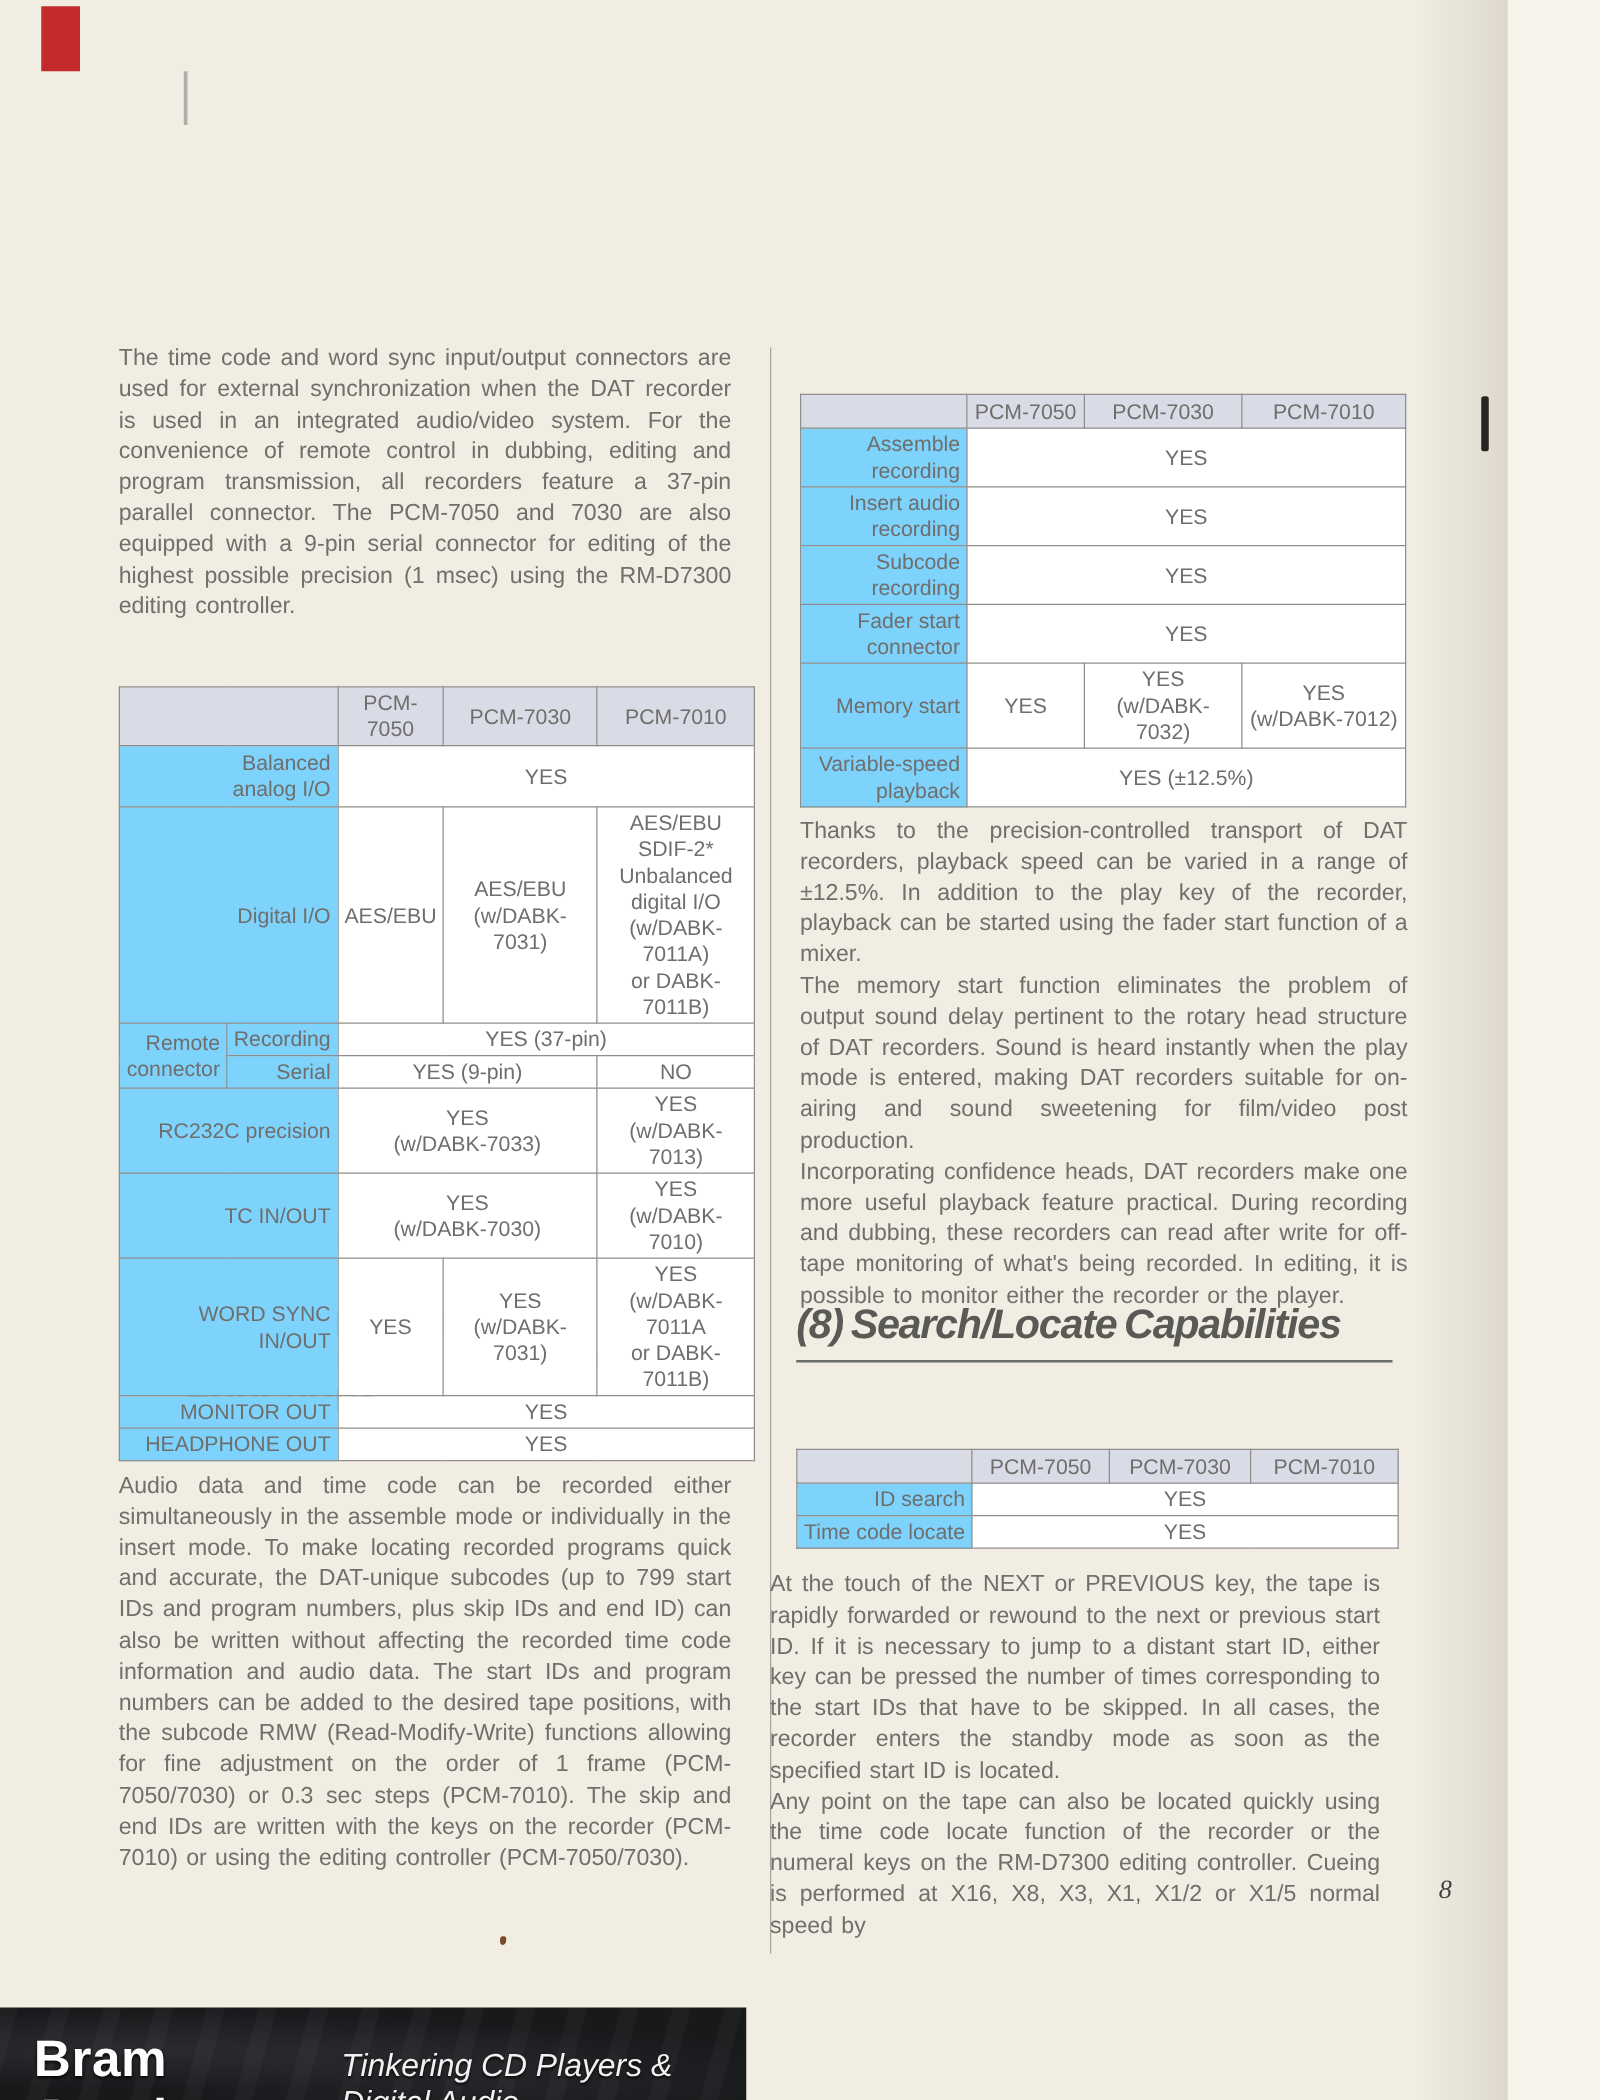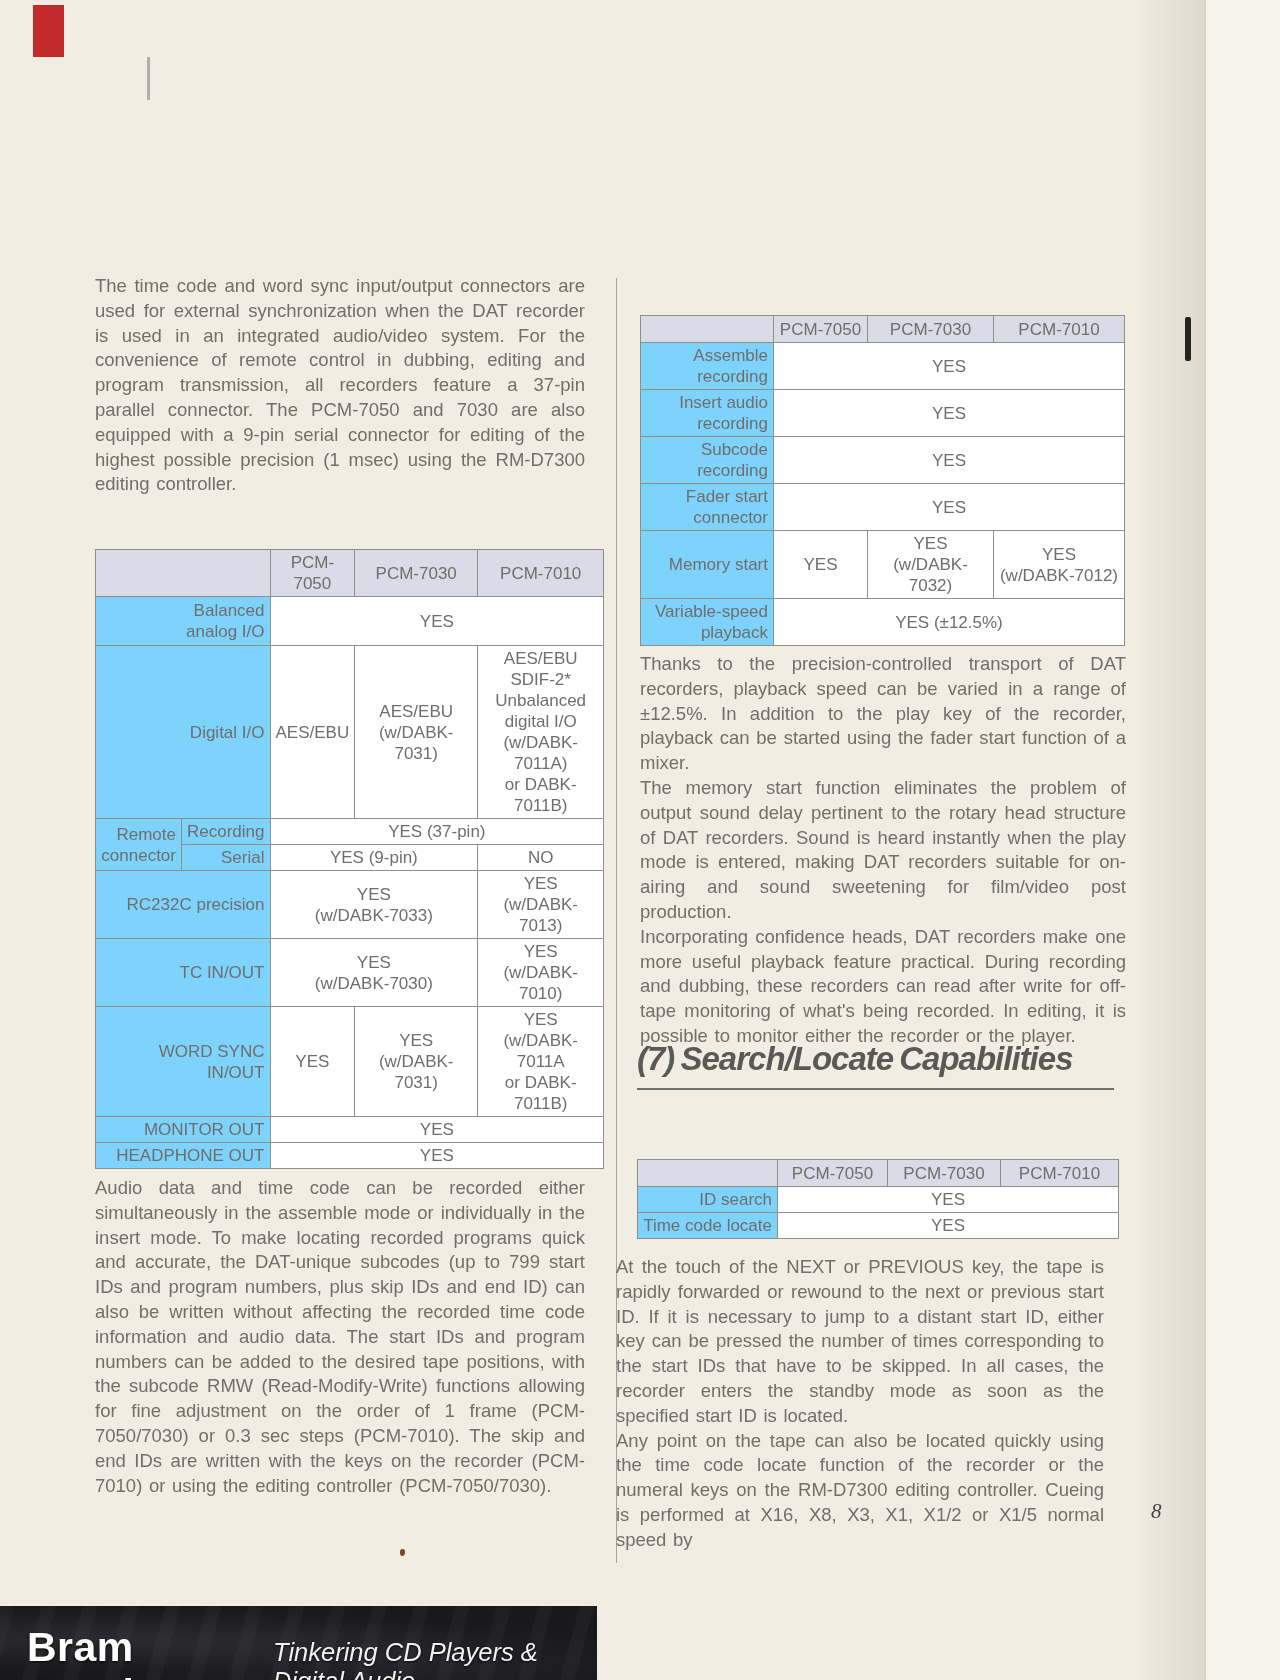--- a/index.html
+++ b/index.html
@@ -210,21 +210,21 @@
 </tbody>
   </table>
 
 <div class="abs body-text para-stack" style="left:640px;top:652px;width:486px;">
   <p>Thanks to the precision-controlled transport of DAT recorders, playback speed can be varied in a range of ±12.5%. In addition to the play key of the recorder, playback can be started using the fader start function of a mixer.</p>
   <p>The memory start function eliminates the problem of output sound delay pertinent to the rotary head structure of DAT recorders. Sound is heard instantly when the play mode is entered, making DAT recorders suitable for on-airing and sound sweetening for film/video post production.</p>
   <p>Incorporating confidence heads, DAT recorders make one more useful playback feature practical. During recording and dubbing, these recorders can read after write for off-tape monitoring of what's being recorded. In editing, it is possible to monitor either the recorder or the player.</p>
 </div>
 
 <div class="abs sec-heading" style="left:637px;top:1040px;width:477px;font-size:33px;letter-spacing:-1px;">
-  <div class="h-rule">(7) Search/Locate Capabilities</div>
+  <div class="h-rule">(8) Search/Locate Capabilities</div>
 </div>
 
 <table class="spec abs" style="left:637px;top:1127px;">
   <colgroup>
       <col style="width:140px">
       <col style="width:110px">
       <col style="width:113px">
       <col style="width:118px">
     </colgroup>
   <tbody>

